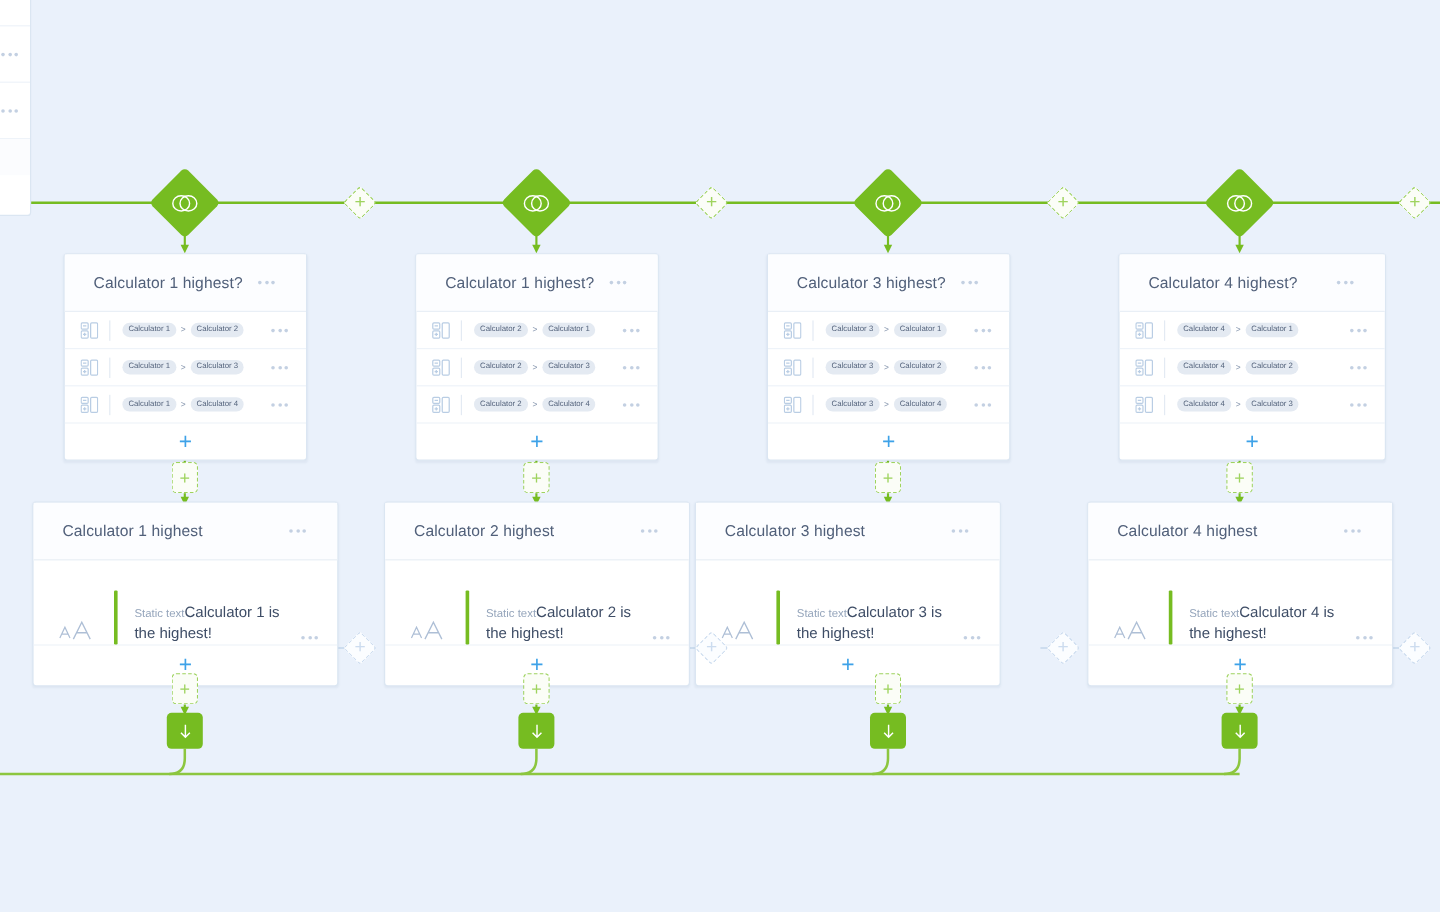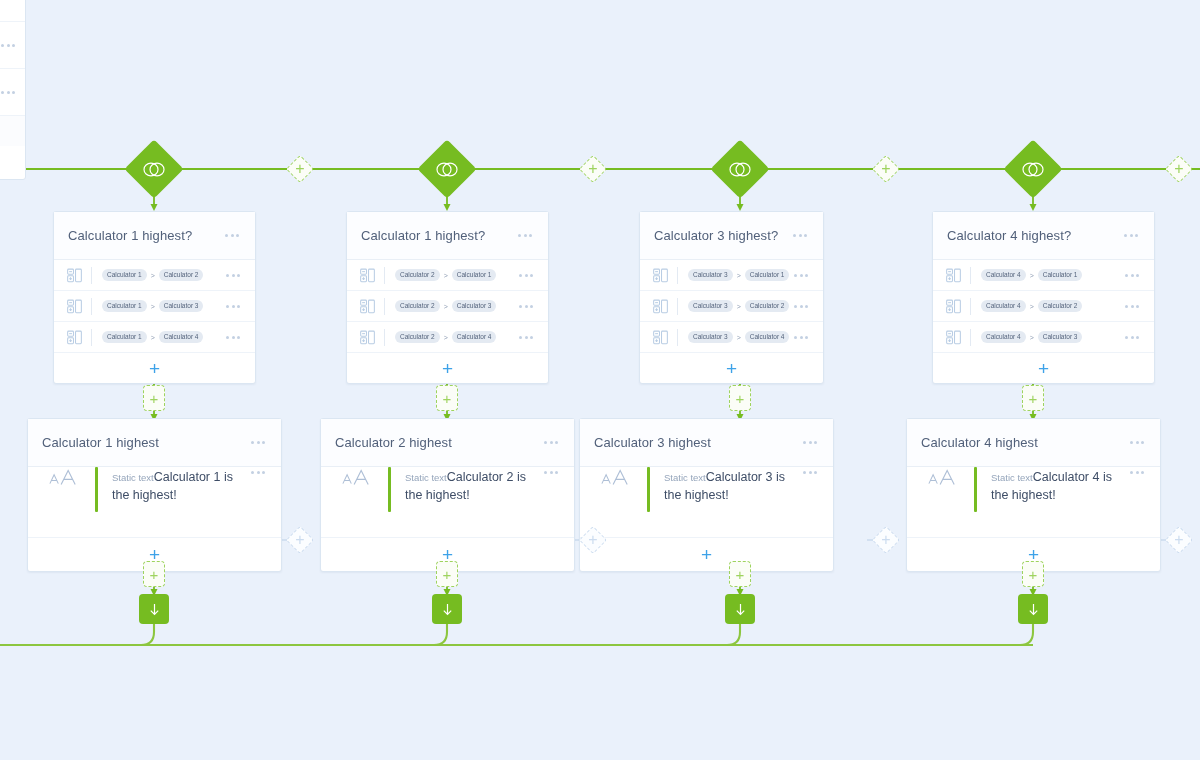--- a/index.html
+++ b/index.html
@@ -30,21 +30,21 @@
     background: #ffffff;
     border: 1px solid #dbe6f2;
     border-radius: 3px;
     box-shadow: 0 1px 2px rgba(40,70,110,0.06);
     box-sizing: border-box;
   }
   .card-header {
     height: 47px;
     display: flex;
     align-items: center;
-    padding: 0 14px;
+    padding: 0 24px;
     border-bottom: 1px solid #e9eff6;
     background: #fcfdff;
   }
   .card-title {
     font-size: 13px;
     color: #51607a;
     letter-spacing: .1px;
     flex: 1;
   }
   .dots {
@@ -105,21 +105,21 @@
     font-size: 19px;
     font-weight: 300;
     line-height: 1;
     user-select: none;
   }
 
   
   .msg-body {
     height: 70px;
     display: flex;
-    align-items: flex-start;
+    align-items: flex-end;
     padding: 0 14px;
     border-bottom: 1px solid #eef3f9;
   }
   .aa-ico {
     width: 30px; height: 22px;
     flex: none;
     margin-left: 6px;
   }
   .green-bar {
     width: 3px;
@@ -517,21 +517,21 @@
         <span class="chip">Calculator 4</span>
         <span class="cond-spacer"></span>
         <span class="dots">
           <i></i>
           <i></i>
           <i></i>
         </span>
       </div>
       <div class="card-add">+</div>
     </div>
-  <div class="card" id="cond-2" style="left:639px; top:211px; width:185px;">
+  <div class="card" id="cond-2" style="left:639px; top:211px; width:203px;">
       <div class="card-header">
         <span class="card-title">Calculator 3 highest?</span>
         <span class="dots">
           <i></i>
           <i></i>
           <i></i>
         </span>
       </div>
       <div class="cond-row">
         <svg class="calc-ico" viewBox="0 0 16 16">

